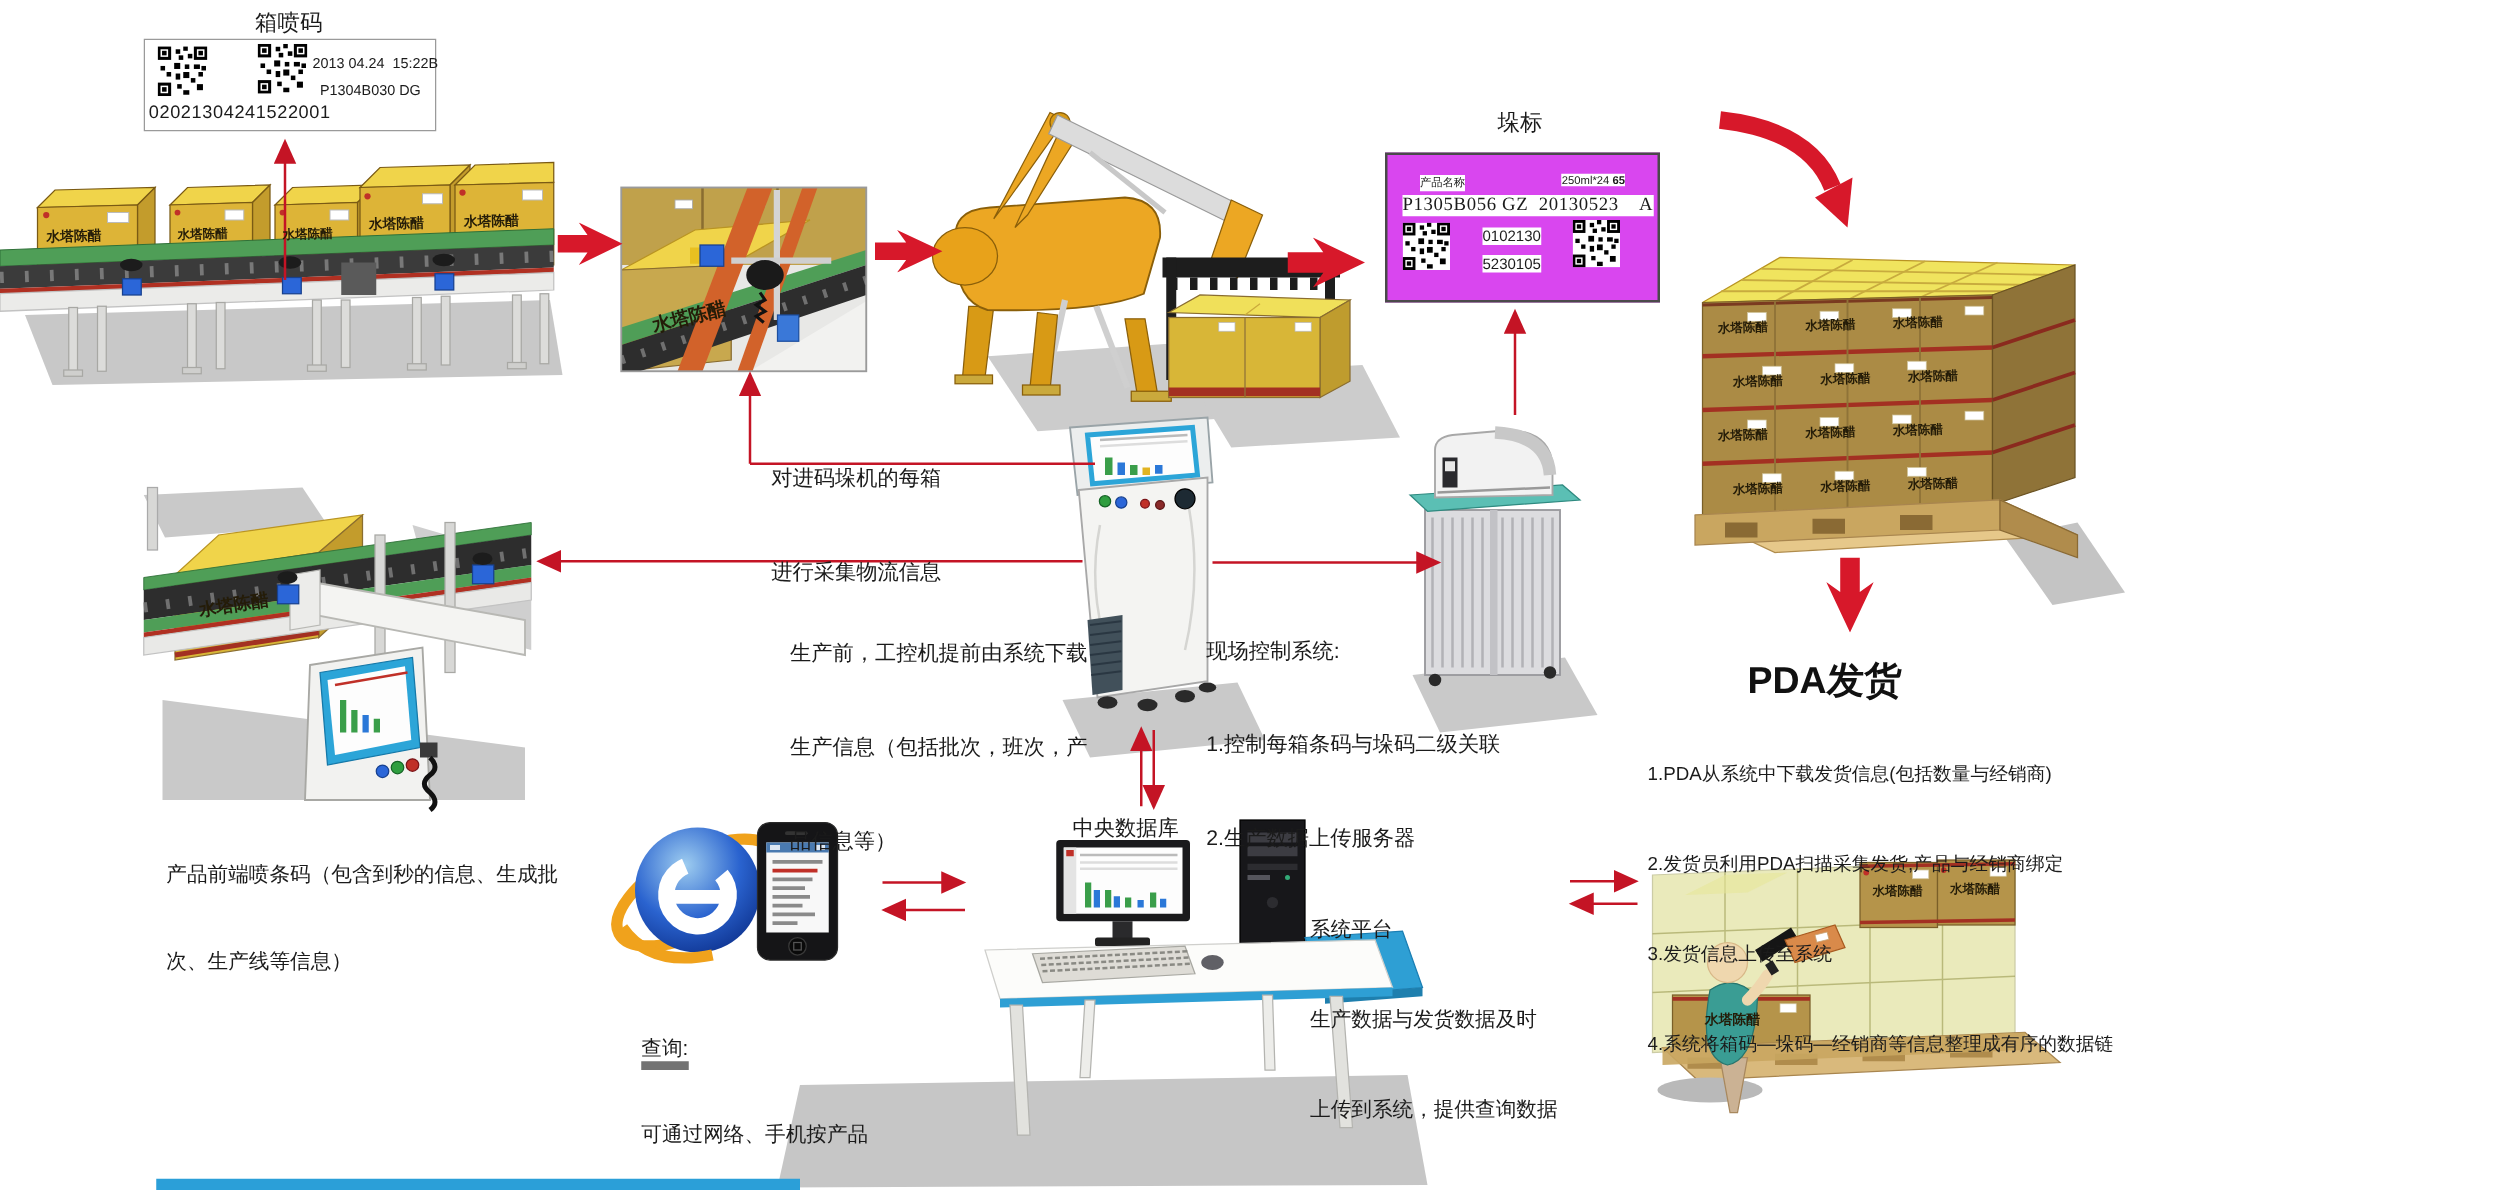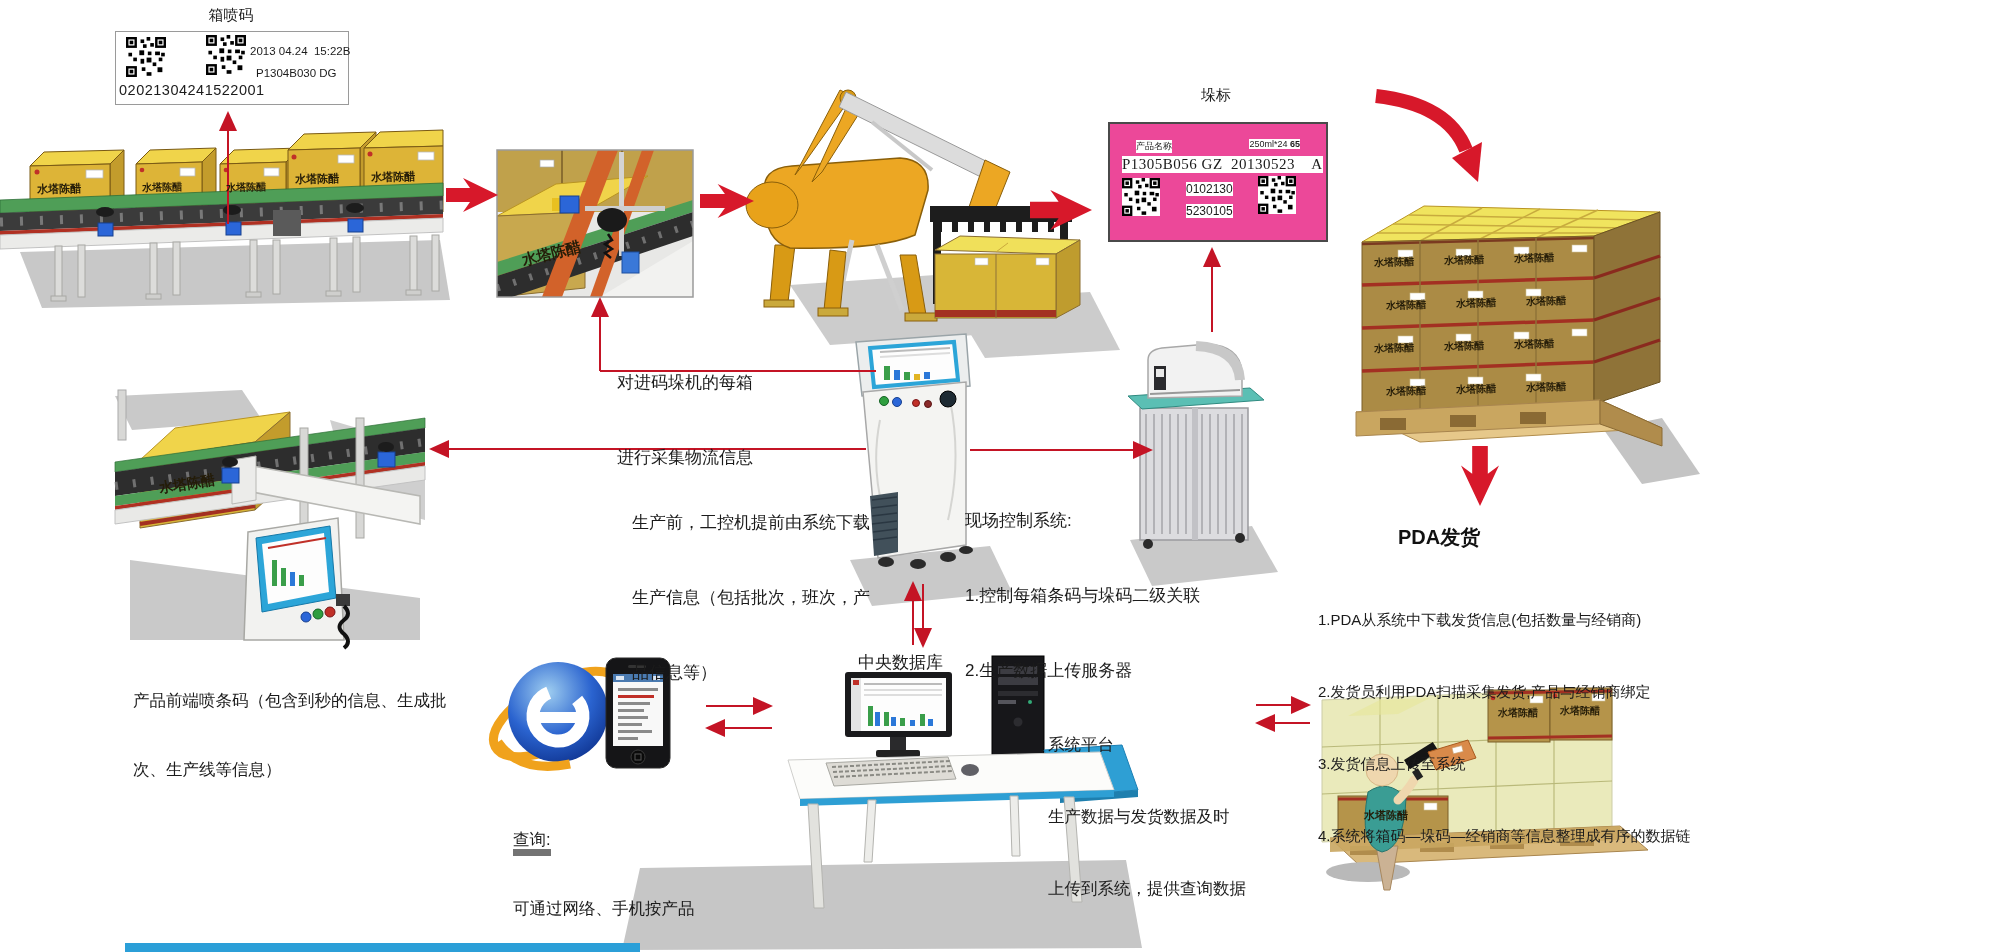--- a/index.html
+++ b/index.html
@@ -4,24 +4,24 @@
 <style>
   html,body{margin:0;padding:0;background:#fff;}
   #canvas{position:relative;width:1996px;height:952px;background:#fff;overflow:hidden;
           font-family:"Liberation Sans","DejaVu Sans",sans-serif;color:#1b1b1b;}
   #art{position:absolute;left:0;top:0;}
   .txt{position:absolute;white-space:pre;font-size:17px;line-height:25px;color:#1b1b1b;}
   .small{font-size:15px;line-height:24px;}
   .brand{position:absolute;font-weight:700;color:#241c08;white-space:nowrap;transform-origin:left top;}
   .codebox{position:absolute;background:#fff;border:1px solid #9a9a9a;}
   .codebox .abs{position:absolute;}
-  .boxtitle{position:absolute;text-align:center;font-size:15px;color:#1b1b1b;}
-  .stackbox{position:absolute;background:#ec4899;border:2px solid #4a4a4a;}
+  .boxtitle{position:absolute;text-align:center;font-size:18px;color:#1b1b1b;}
+  .stackbox{position:absolute;background:#d946ef;border:2px solid #4a4a4a;}
   .qr{display:block;}
-  .pda-title{position:absolute;font-size:20px;font-weight:700;color:#111;}
+  .pda-title{position:absolute;font-size:30px;font-weight:700;color:#111;}
   .underl{border-bottom:7px solid #737373;padding-bottom:1px;}
 </style>
 </head>
 <body>
 
 <div id="canvas">
 
 <svg id="art" width="1996" height="952" viewBox="0 0 1996 952">
 <defs>
   <symbol id="qr" viewBox="0 0 33 33">

